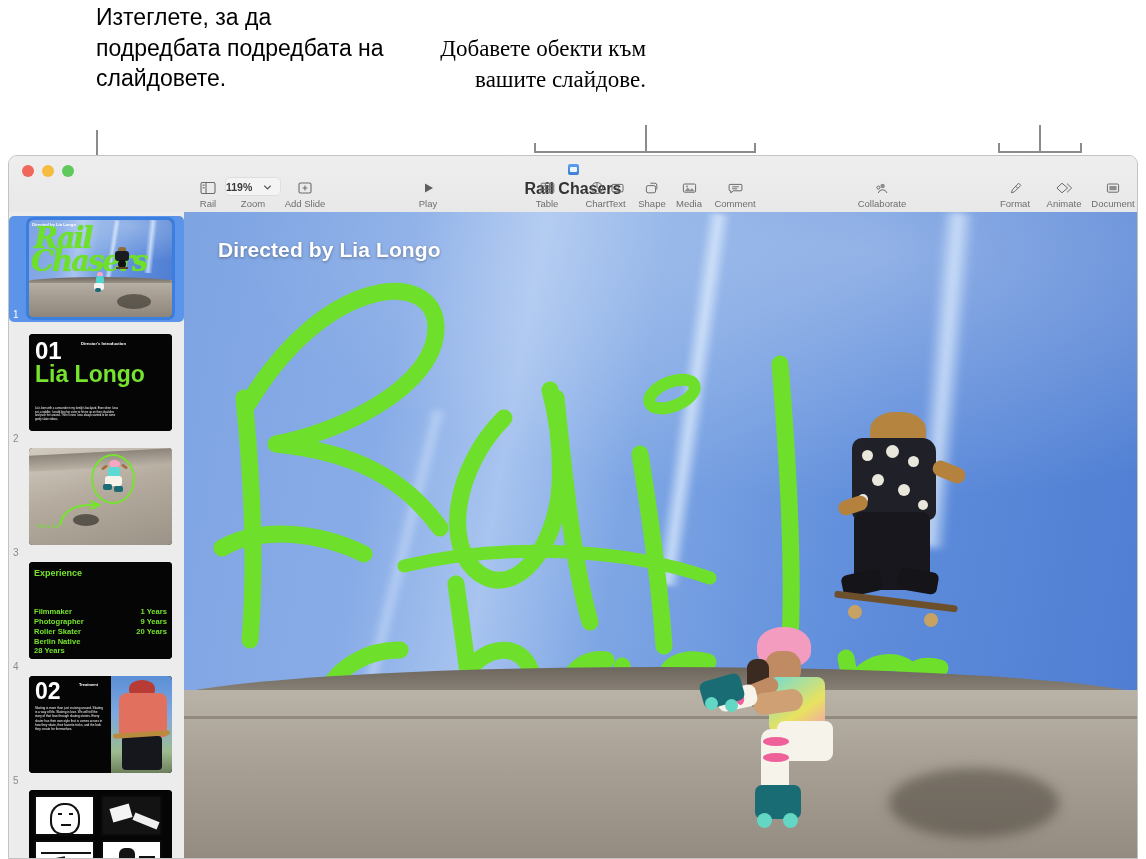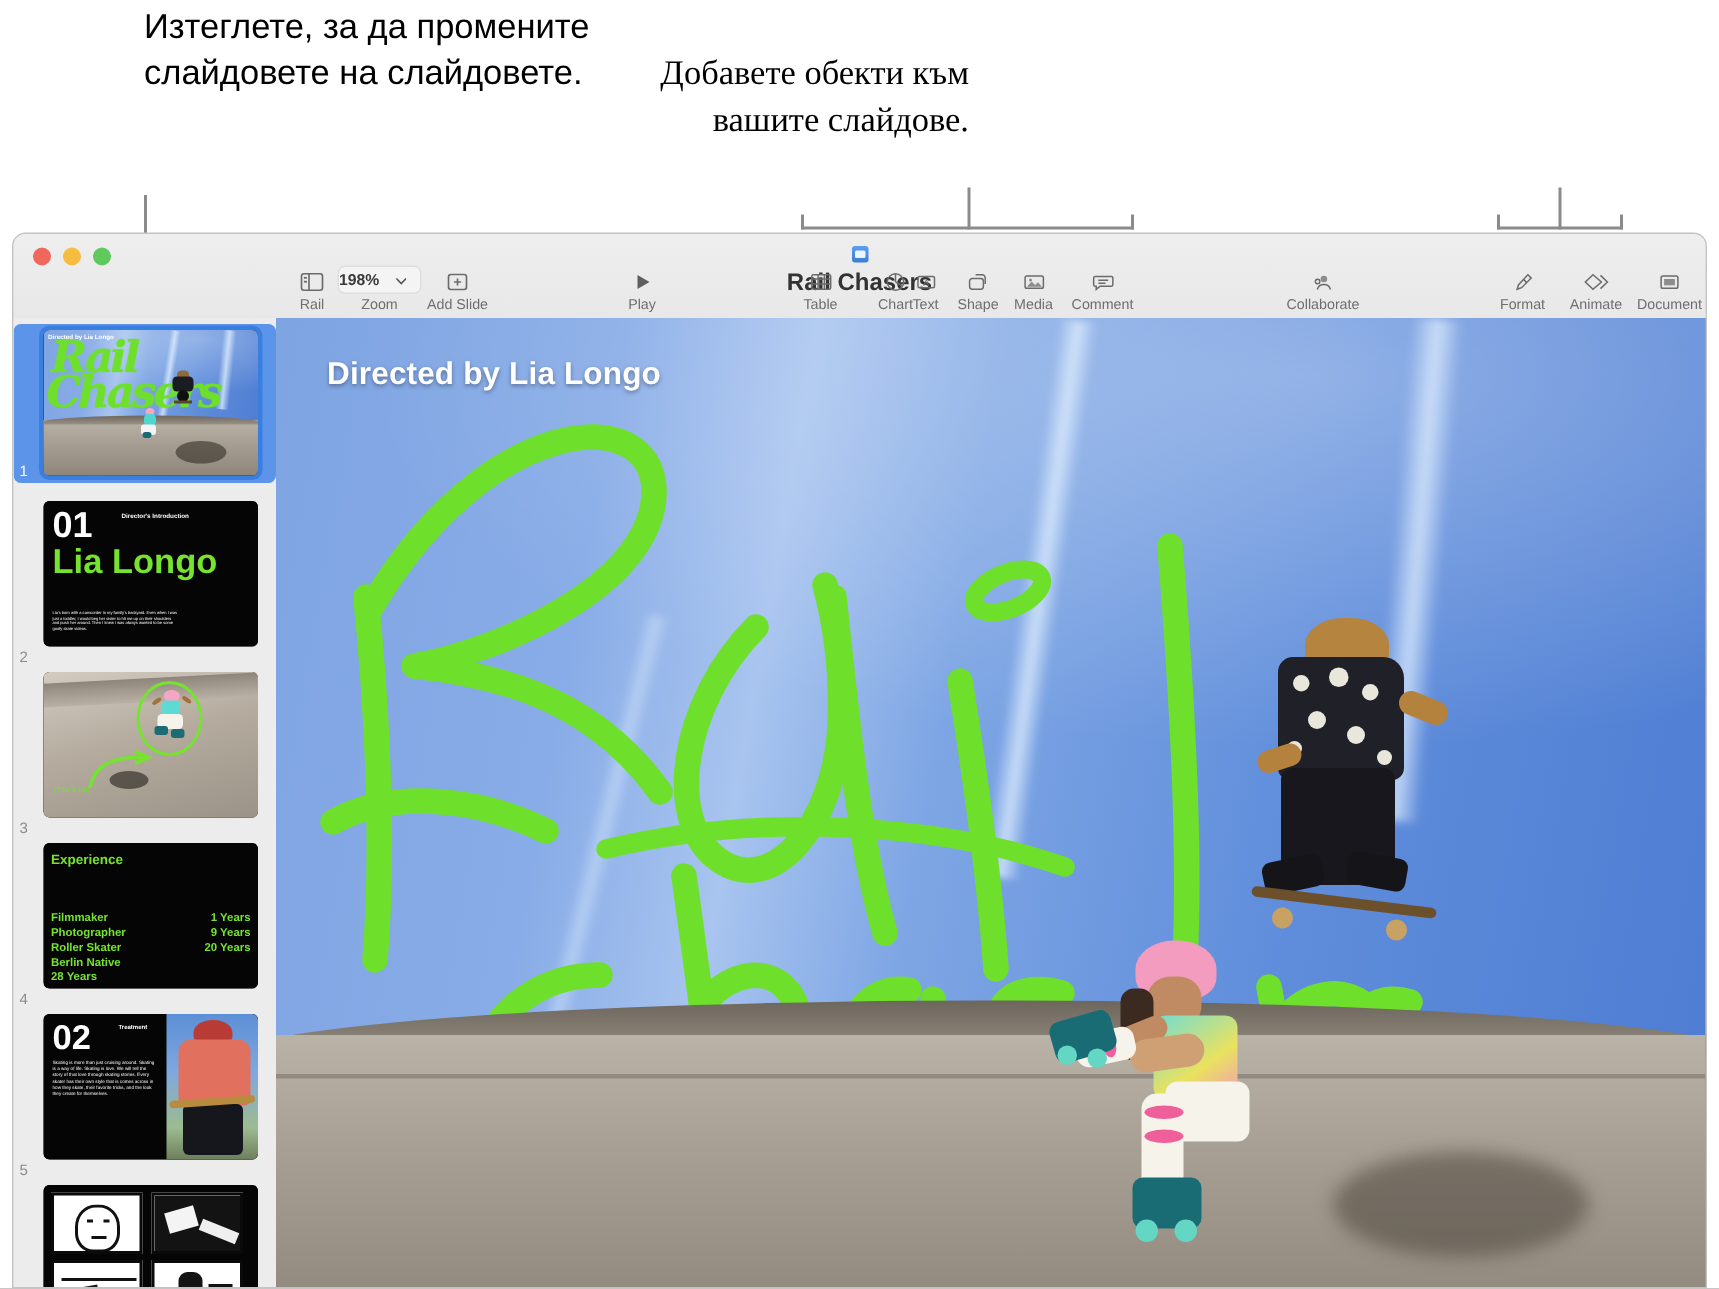--- a/index.html
+++ b/index.html
@@ -105,21 +105,21 @@
   .t-exp { position:absolute; color:#76E32F; display:flex;
     justify-content:space-between; font-weight:bold; }
   .sb-cell { position:absolute; background:#fff; border:2px solid #0a0a0a; overflow:hidden; }
   .sb-ink { position:absolute; background:#111; }
 </style>
 </head>
 <body>
 
 <div class="callouts">
 
-  <div class="callout" id="callout-left">Изтеглете, за да промените слайдовете на слайдовете.</div>
+  <div class="callout" id="callout-left">Изтеглете, за да подредбата подредбата на слайдовете.</div>
   <div class="callout" id="callout-mid">Добавете обекти към вашите слайдове.</div>
 
   <div class="lead vline" style="left:96px; top:130px; height:128px;"></div>
 
   <div class="lead vline" style="left:645px; top:125px; height:28px;"></div>
   <div class="lead hline" style="left:534px; top:151px; width:222px;"></div>
   <div class="brk-left" style="left:534px; top:143px; height:10px;"></div>
   <div class="brk-right" style="left:754px; top:143px; height:10px;"></div>
 
   <div class="lead vline" style="left:1039px; top:125px; height:28px;"></div>
@@ -149,21 +149,21 @@
           <rect x="1" y="1.5" width="14" height="11" rx="1.6"></rect>
           <line x1="6" y1="1.5" x2="6" y2="12.5"></line>
           <rect x="2.6" y="3.6" width="2" height="1.2" fill="#6b6b6b" stroke="none"></rect>
           <rect x="2.6" y="6.2" width="2" height="1.2" fill="#6b6b6b" stroke="none"></rect>
         </svg>
         <span class="lb">Rail</span>
       </div>
 
       <div class="tb-item" style="left:216px;">
         <div class="zoom-pill">
-          <span>198%</span>
+          <span>119%</span>
           <svg width="7" height="5" viewBox="0 0 7 5">
             <path d="M0.6 1 L3.5 4 L6.4 1" fill="none" stroke="#555" stroke-width="1.1" stroke-linecap="round"></path>
           </svg>
         </div>
         <span class="lb" style="margin-top:20px;">Zoom</span>
       </div>
 
       <div class="tb-item" style="left:268px;">
         <svg class="gl" width="14" height="14" viewBox="0 0 14 14" fill="none" stroke="#6b6b6b" stroke-width="1.1">
           <rect x="1" y="2" width="12" height="10" rx="1.6"></rect>

